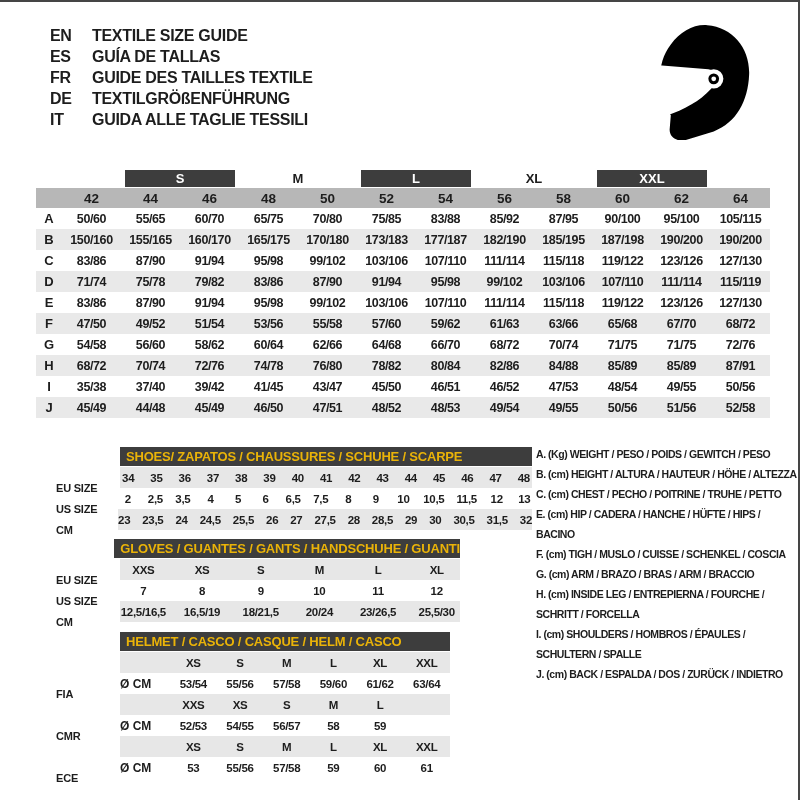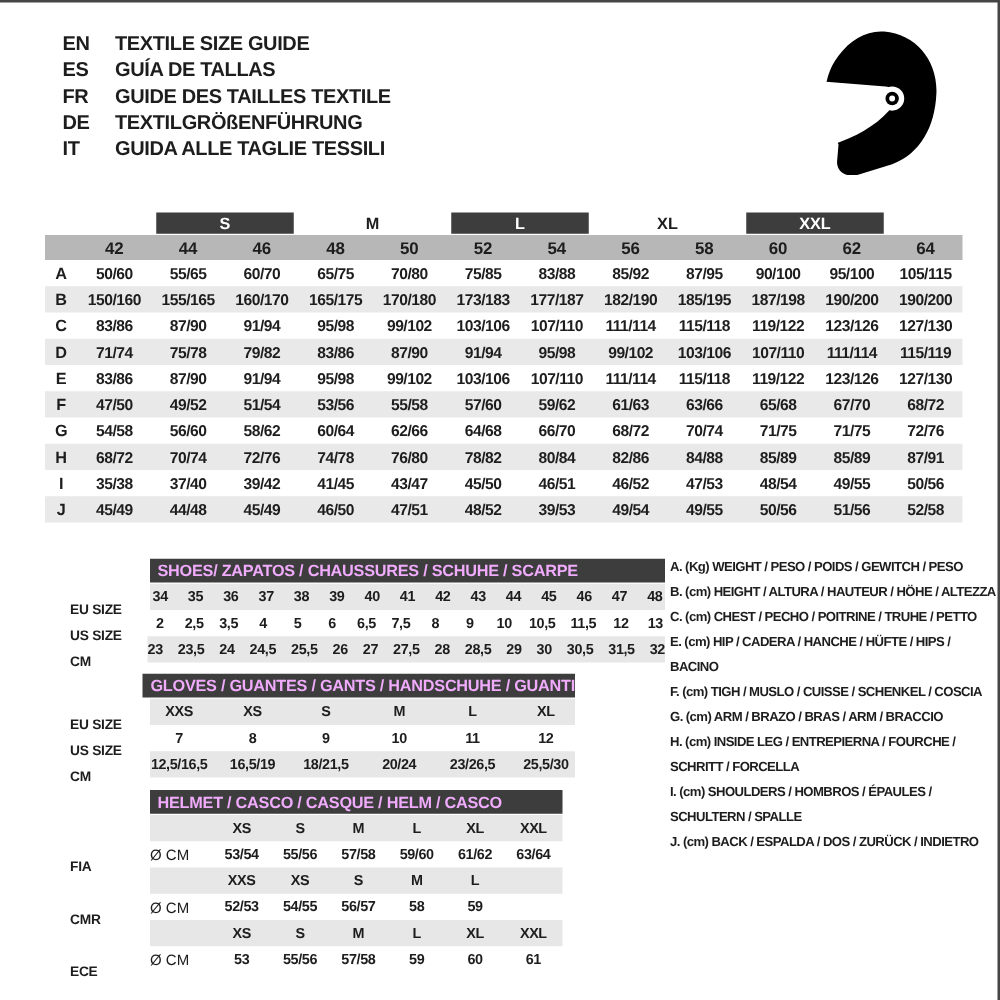--- a/index.html
+++ b/index.html
@@ -30,27 +30,27 @@
   .row-letter{text-align:center;font-weight:bold;font-size:13px;}
   .data-cell{text-align:center;font-weight:bold;font-size:12.5px;letter-spacing:-0.4px;white-space:nowrap;}
 
   
   .sub-table{position:absolute;left:56px;}
   .sub-table.shoes{top:446px;width:476px;}
   .sub-table.gloves{top:538px;width:404px;}
   .sub-table.helmet{top:631px;width:394px;}
   .s-row{display:flex;height:21px;align-items:center;}
   .s-label{width:64px;font-weight:bold;font-size:11px;letter-spacing:-0.2px;margin-top:20px;}
-  .s-bar{flex:1;height:19px;line-height:19px;background:#3d3d3d;color:#f0abfc;
+  .s-bar{flex:1;height:19px;line-height:19px;background:#3d3d3d;color:#eab308;
          font-weight:bold;font-size:13px;padding-left:6px;letter-spacing:-0.2px;white-space:nowrap;}
   .s-cells{flex:1;display:flex;height:100%;align-items:center;gap:12px;}
   .s-cell{flex:1;text-align:center;font-weight:bold;font-size:11.5px;letter-spacing:-0.3px;white-space:nowrap;}
   .shaded{background:#e7e7e7;}
   .h-wrap{flex:1;display:flex;height:100%;align-items:center;}
-  .h-diam{width:50px;font-weight:normal;font-size:12px;}
+  .h-diam{width:50px;font-weight:bold;font-size:12px;}
   .s-cells-inner{flex:1;display:flex;}
 
   
   .legend{position:absolute;left:536px;top:444px;width:265px;}
   .legend-item{font-weight:bold;font-size:10.5px;line-height:20px;letter-spacing:-0.45px;}
 </style>
 </head>
 <body>
 
 <div class="page">
@@ -250,21 +250,21 @@
         <div class="data-cell">50/56</div>
       </div>
       <div class="t-row data-row alt">
         <div class="row-letter">J</div>
         <div class="data-cell">45/49</div>
         <div class="data-cell">44/48</div>
         <div class="data-cell">45/49</div>
         <div class="data-cell">46/50</div>
         <div class="data-cell">47/51</div>
         <div class="data-cell">48/52</div>
-        <div class="data-cell">39/53</div>
+        <div class="data-cell">48/53</div>
         <div class="data-cell">49/54</div>
         <div class="data-cell">49/55</div>
         <div class="data-cell">50/56</div>
         <div class="data-cell">51/56</div>
         <div class="data-cell">52/58</div>
       </div>
     </section>
 
   <section class="sub-table shoes">
     <div class="s-row">

